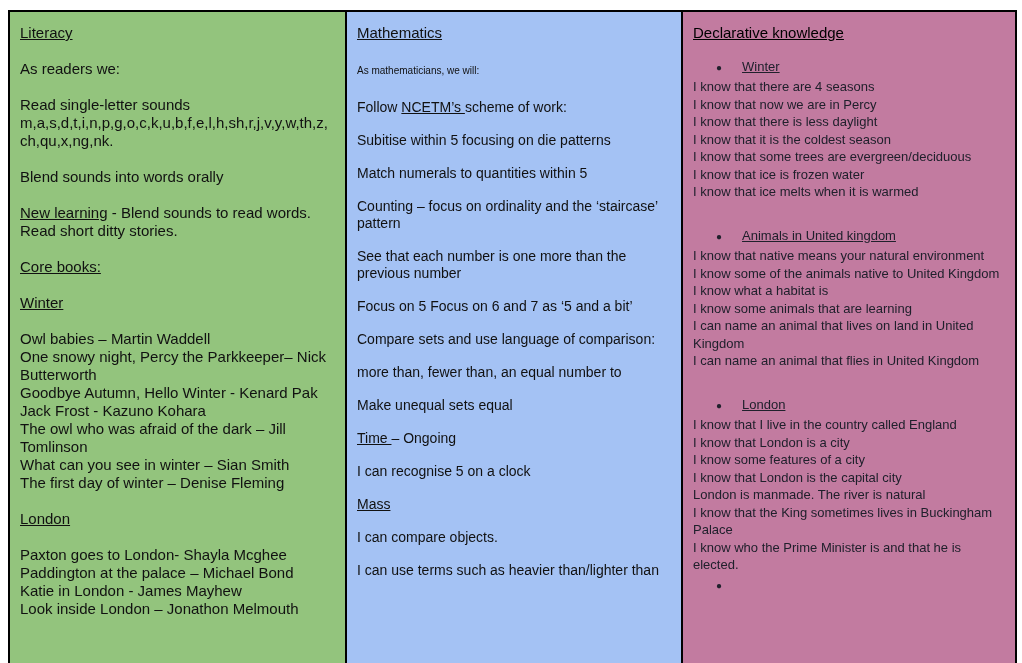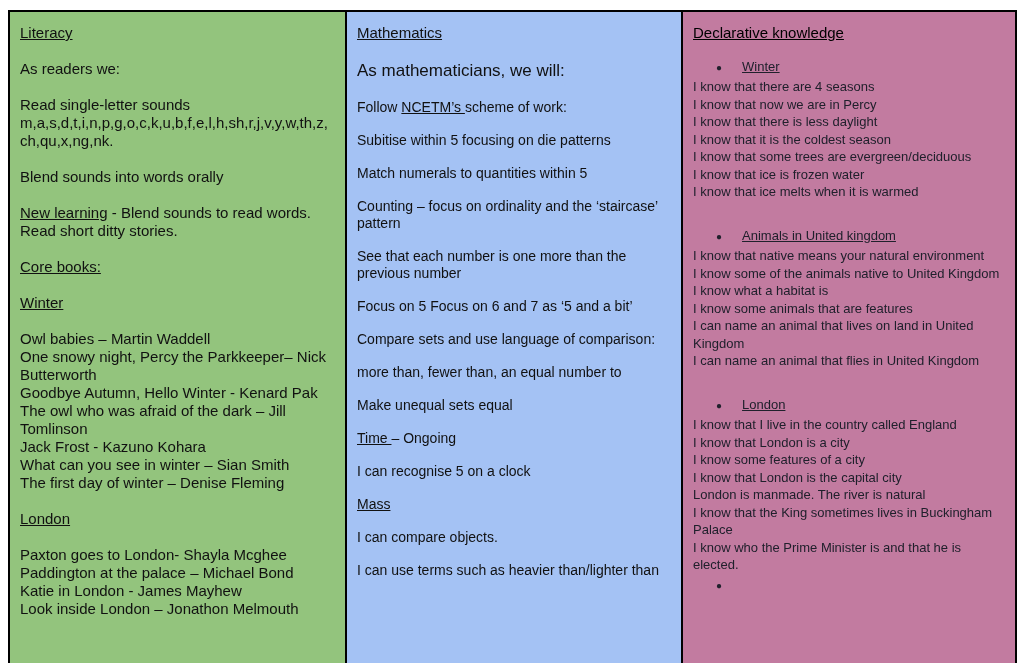--- a/index.html
+++ b/index.html
@@ -35,21 +35,21 @@
   
   .math {
     width: 338px;
     background: #a4c2f4;
     border-left: 2px solid #000;
     border-right: 2px solid #000;
     padding: 12px 5px 8px 10px;
     font-size: 14px; line-height: 17px; color: #111111;
   }
   .math .h { font-size: 15px; margin: 0 0 21px 0; }
-  .math .intro { font-size: 17px; margin: 0 0 20px 0; }
+  .math .intro { font-size: 10px; margin: 0 0 20px 0; }
   .math .para { margin: 0 0 16px 0; }
   .math .gap-top { margin-top: 12px; }
 
   
   .declarative {
     flex: 1;
     background: #c27ba0;
     padding: 12px 8px 8px 10px;
     font-size: 13px; line-height: 17.5px; color: #20202c;
   }
@@ -84,22 +84,22 @@
       <p>Blend sounds into words orally</p>
       <p>
         <span class="u">New learning</span><span> - Blend sounds to read words. Read short ditty stories.</span>
       </p>
       <p class="u">Core books:</p>
       <p class="u">Winter</p>
       <div class="booklist">
           <div class="line">Owl babies – Martin Waddell</div>
           <div class="line">One snowy night, Percy the Parkkeeper– Nick Butterworth</div>
           <div class="line">Goodbye Autumn, Hello Winter - Kenard Pak</div>
+          <div class="line">Jack Frost - Kazuno Kohara</div>
           <div class="line">The owl who was afraid of the dark – Jill Tomlinson</div>
-          <div class="line">Jack Frost - Kazuno Kohara</div>
           <div class="line">What can you see in winter – Sian Smith</div>
           <div class="line">The first day of winter – Denise Fleming</div>
         </div>
       <p class="u">London</p>
       <div class="booklist">
           <div class="line">Paxton goes to London- Shayla Mcghee</div>
           <div class="line">Paddington at the palace – Michael Bond</div>
           <div class="line">Katie in London - James Mayhew</div>
           <div class="line">Look inside London – Jonathon Melmouth</div>
         </div>
@@ -147,21 +147,21 @@
           <div class="k-line">I know that ice is frozen water</div>
           <div class="k-line">I know that ice melts when it is warmed</div>
           <div class="sec-gap"></div>
           <div class="bullet-heading">
             <span class="bullet">●</span>
             <span class="u">Animals in United kingdom</span>
           </div>
           <div class="k-line">I know that native means your natural environment</div>
           <div class="k-line">I know some of the animals native to United Kingdom</div>
           <div class="k-line">I know what a habitat is</div>
-          <div class="k-line">I know some animals that are features</div>
+          <div class="k-line">I know some animals that are learning</div>
           <div class="k-line">I can name an animal that lives on land in United Kingdom</div>
           <div class="k-line">I can name an animal that flies in United Kingdom</div>
           <div class="sec-gap"></div>
           <div class="bullet-heading">
             <span class="bullet">●</span>
             <span class="u">London</span>
           </div>
           <div class="k-line">I know that I live in the country called England</div>
           <div class="k-line">I know that London is a city</div>
           <div class="k-line">I know some features of a city</div>

